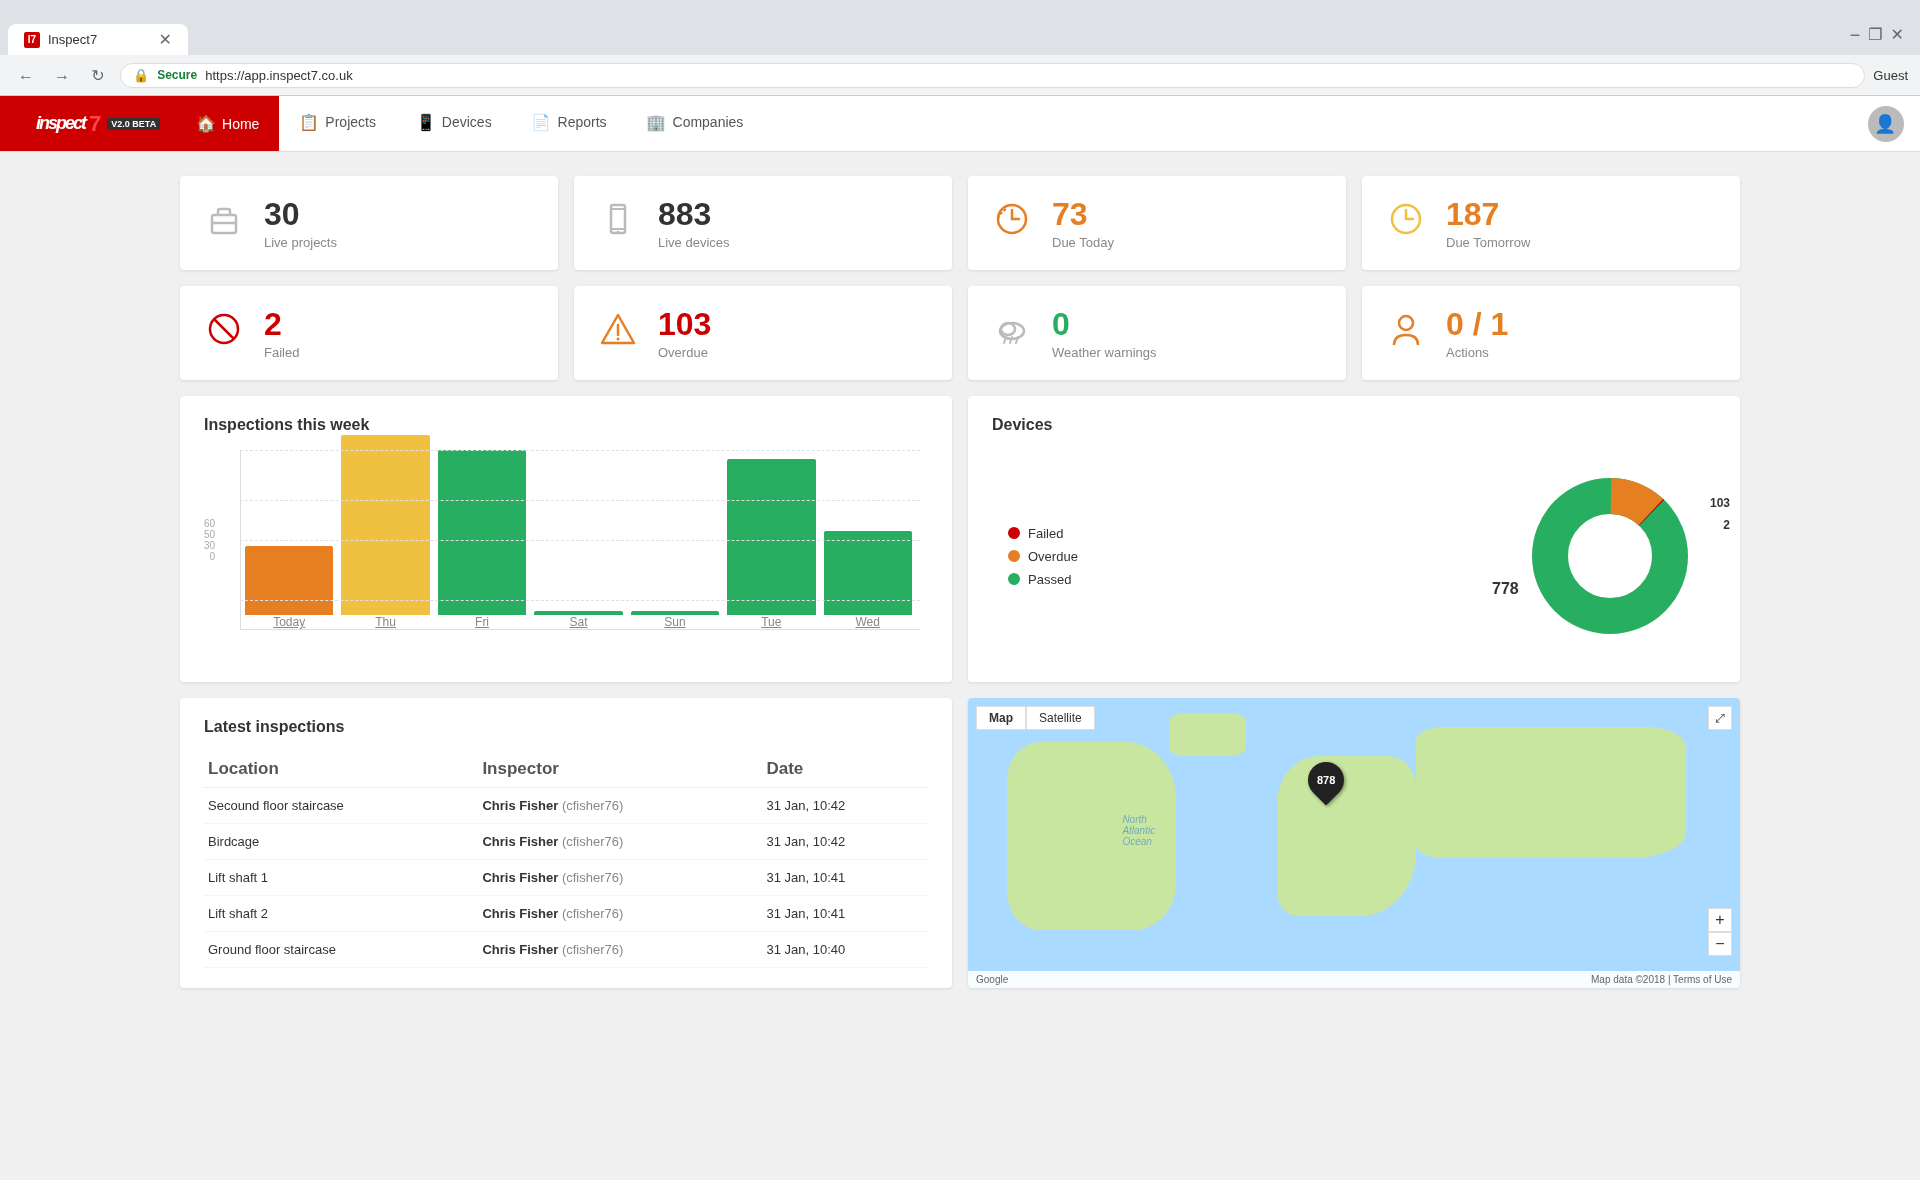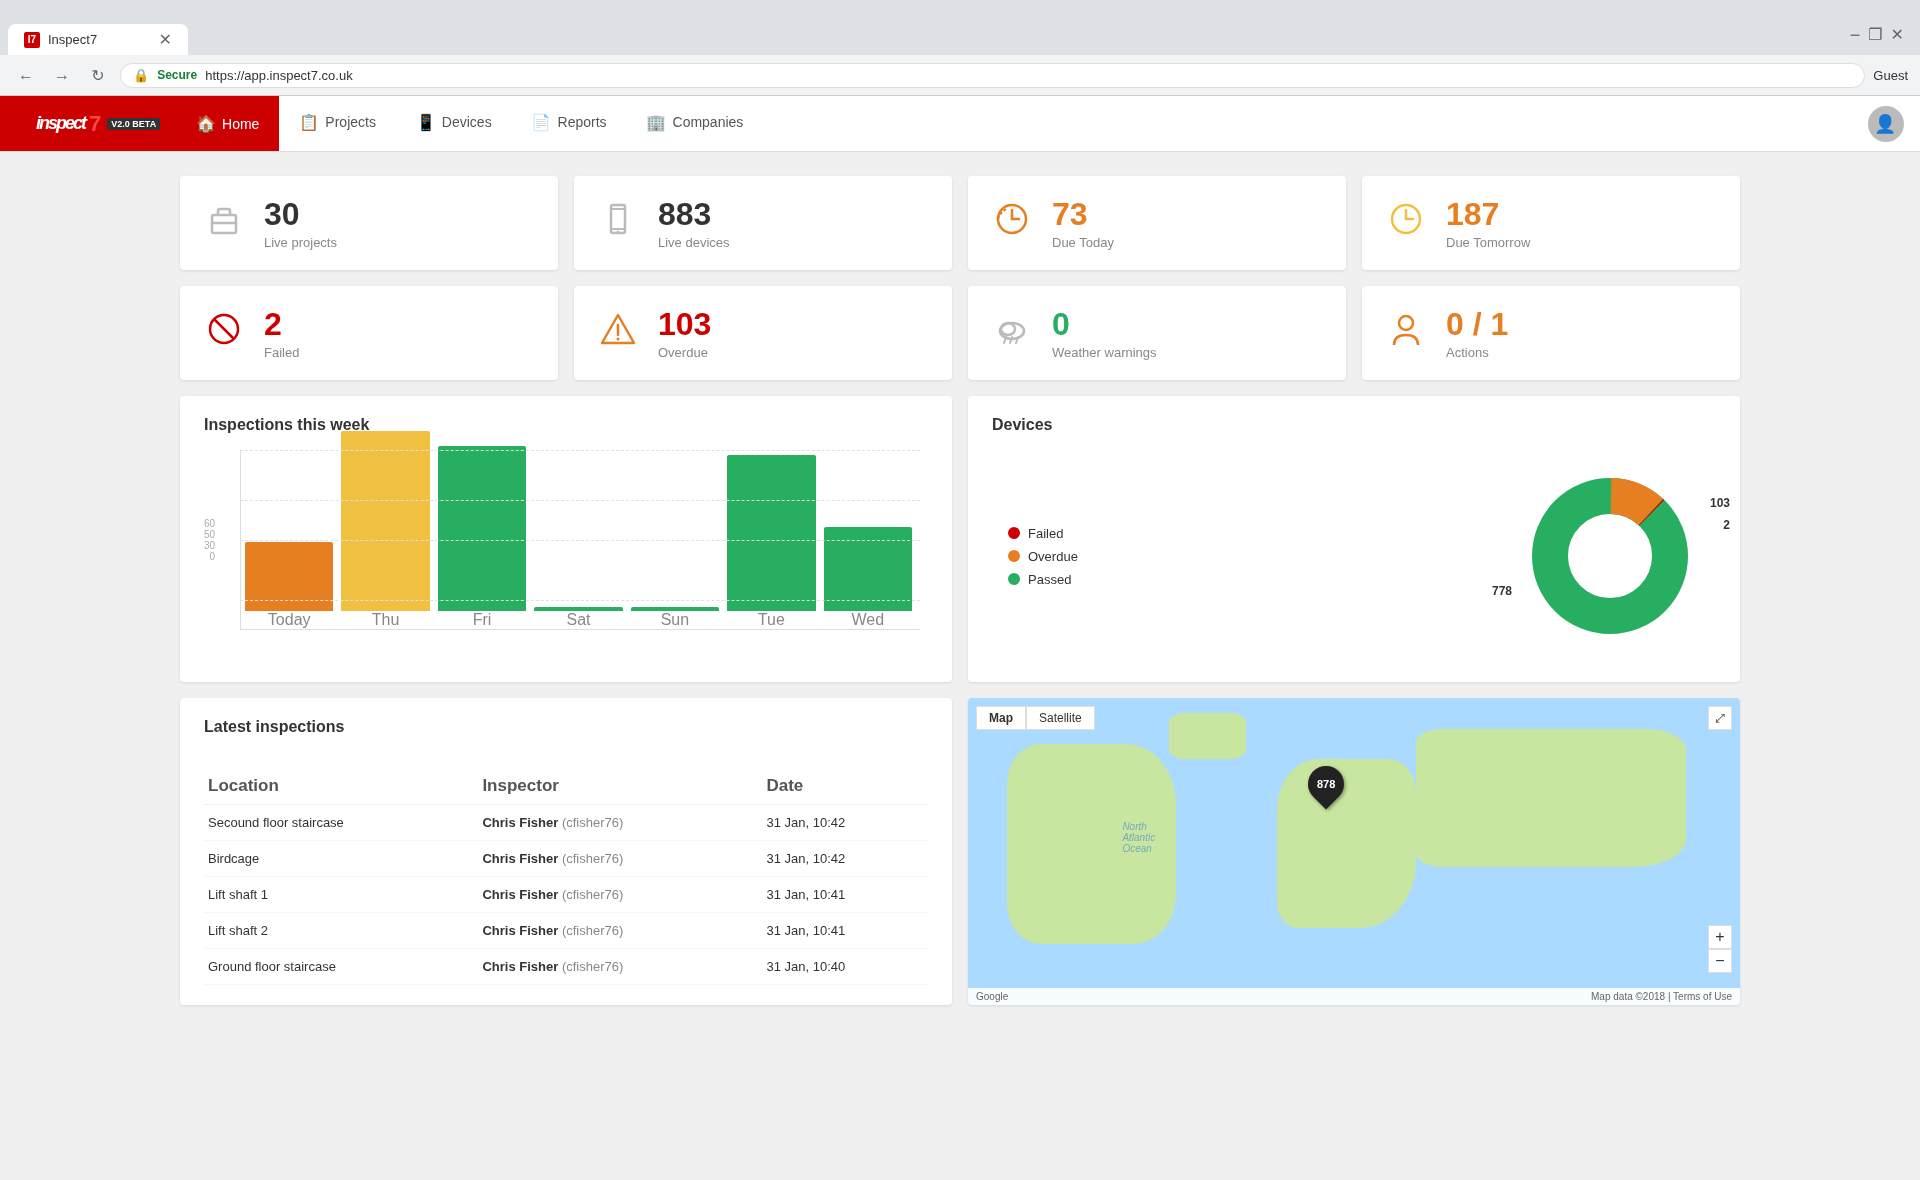--- a/index.html
+++ b/index.html
@@ -49,33 +49,33 @@
     .stat-number.red { color: #cc0000; }
     .stat-number.green { color: #27ae60; }
     .stat-label { font-size: 13px; color: #888; margin-top: 2px; }
 
     
     .charts-row { display: grid; grid-template-columns: 1fr 1fr; gap: 16px; margin-bottom: 16px; }
     .chart-card { background: white; border-radius: 4px; padding: 20px 24px; box-shadow: 0 1px 3px rgba(0,0,0,0.1); }
     .chart-title { font-size: 16px; font-weight: 600; color: #333; margin-bottom: 16px; }
     .bar-group { display: flex; flex-direction: column; align-items: center; flex: 1; }
     .bar { width: 100%; border-radius: 2px 2px 0 0; min-width: 28px; }
-    .bar-label { font-size: 16px; color: #888; margin-top: 0; }
+    .bar-label { font-size: 12px; color: #888; margin-top: 0; text-decoration: underline; }
     .bar-chart-wrapper { position: relative; padding-left: 36px; padding-right: 8px; }
 
     
     .donut-area { display: flex; align-items: center; justify-content: space-between; padding: 16px; }
     .donut-legend { display: flex; flex-direction: column; gap: 8px; }
     .legend-item { display: flex; align-items: center; gap: 8px; font-size: 13px; }
     .legend-dot { width: 12px; height: 12px; border-radius: 50%; }
 
     
     .bottom-row { display: grid; grid-template-columns: 1fr 1fr; gap: 16px; }
     .table-card { background: white; border-radius: 4px; padding: 20px 24px; box-shadow: 0 1px 3px rgba(0,0,0,0.1); }
-    .table-title { font-size: 16px; font-weight: 600; color: #333; margin-bottom: 32px; }
+    .table-title { font-size: 16px; font-weight: 600; color: #333; margin-bottom: 15px; }
     .inspections-table { width: 100%; border-collapse: collapse; }
     .inspections-table th { text-align: left; font-size: 17px; font-weight: 600; color: #555; padding: 8px 4px; border-bottom: 1px solid #eee; }
     .inspections-table td { padding: 10px 4px; font-size: 13px; border-bottom: 1px solid #f5f5f5; }
     .inspector-name { font-weight: 600; }
     .inspector-user { color: #888; }
 
     
     .map-card { background: white; border-radius: 4px; box-shadow: 0 1px 3px rgba(0,0,0,0.1); overflow: hidden; position: relative; }
     .map-controls { position: absolute; top: 8px; left: 8px; display: flex; gap: 0; z-index: 10; }
     .map-tab { background: white; border: 1px solid #ddd; padding: 4px 12px; font-size: 12px; cursor: pointer; }
@@ -357,21 +357,21 @@
 
             <circle cx="90" cy="90" r="60" fill="none" stroke="#e67e22" stroke-width="36" stroke-dasharray="44 333" stroke-dashoffset="-1" transform="rotate(-90 90 90)"></circle>
 
             <circle cx="90" cy="90" r="60" fill="none" stroke="#cc0000" stroke-width="36" stroke-dasharray="1 376" stroke-dashoffset="-45" transform="rotate(-90 90 90)"></circle>
 
             <circle cx="90" cy="90" r="41" fill="white"></circle>
           </svg>
 
           <div style="position:absolute;right:-30px;top:30px;font-size:12px;color:#333;font-weight:600;">103</div>
           <div style="position:absolute;right:-30px;top:52px;font-size:12px;color:#333;font-weight:600;">2</div>
-          <div style="position:absolute;left:-28px;bottom:48px;font-size:12px;color:#333;font-weight:600;">778</div>
+          <div style="position:absolute;left:-28px;bottom:48px;font-size:16px;color:#333;font-weight:600;">778</div>
         </div>
       </div>
     </div>
   </div>
 
   <div class="bottom-row">
 
     <div class="table-card">
       <div class="table-title">Latest inspections</div>
       <table class="inspections-table">

